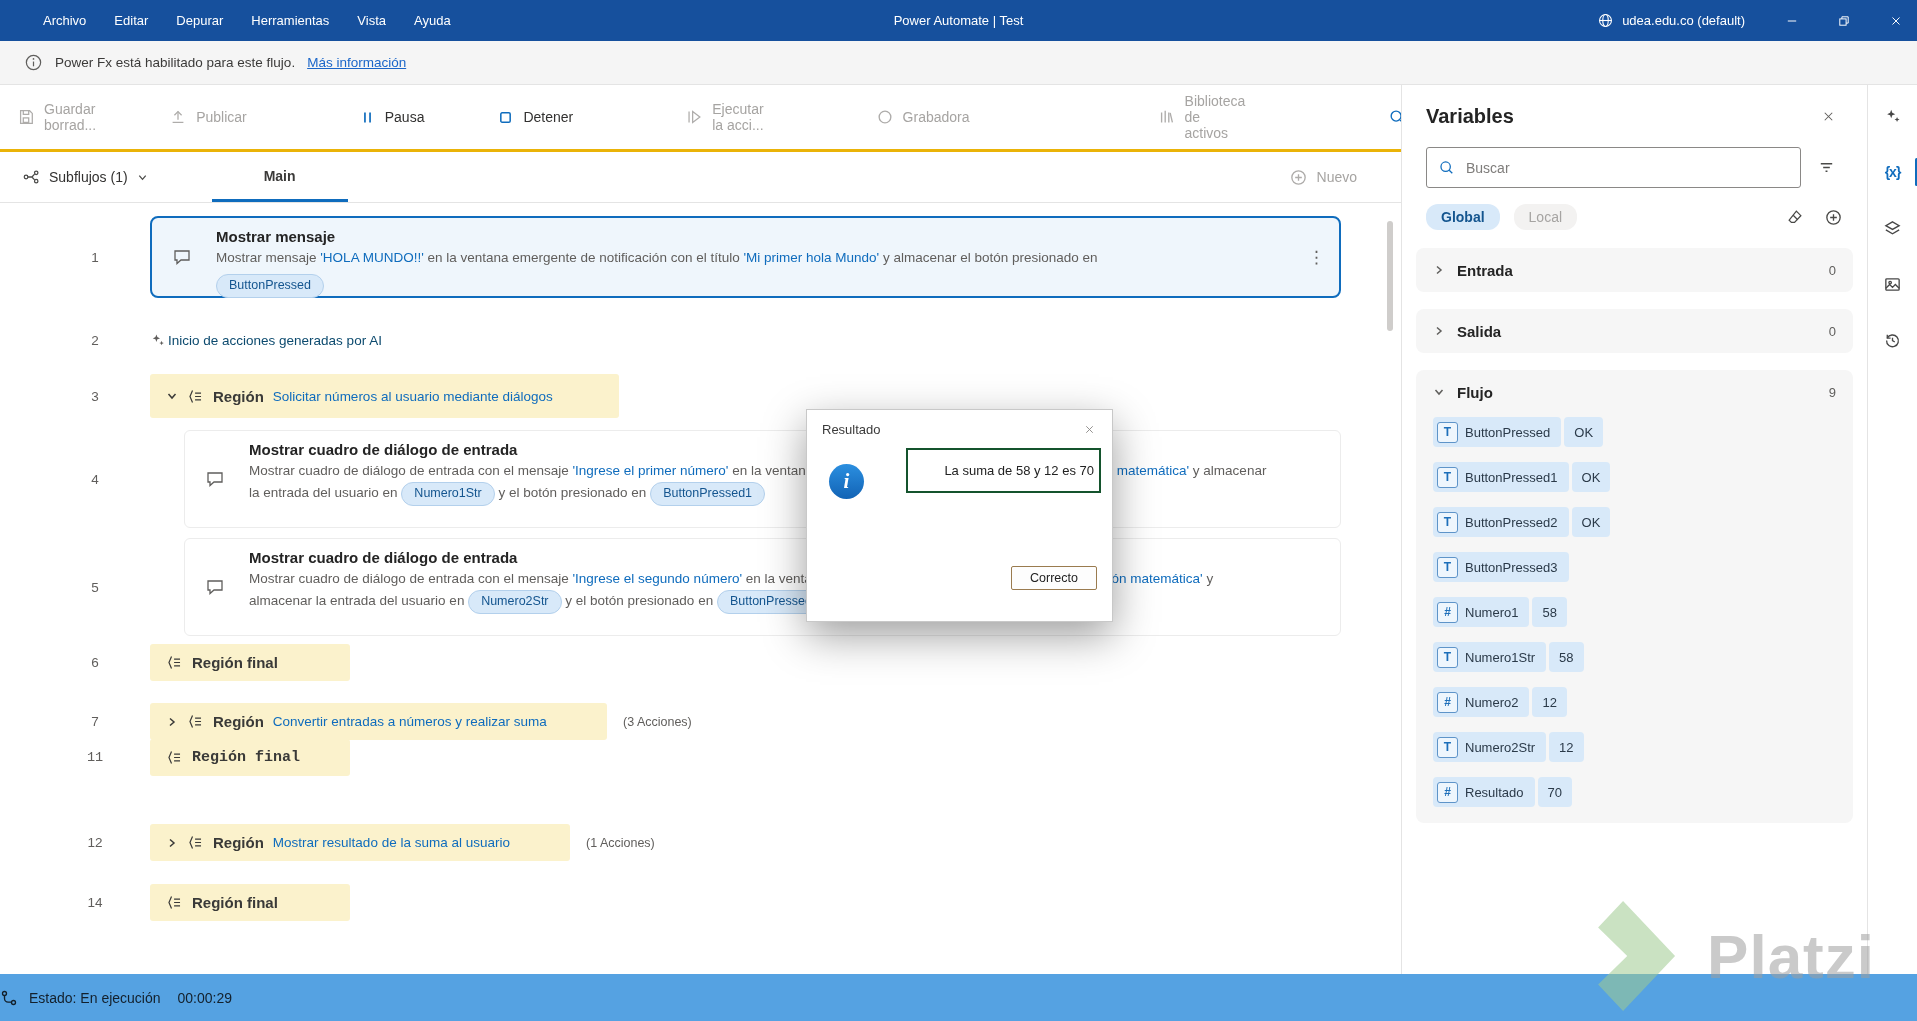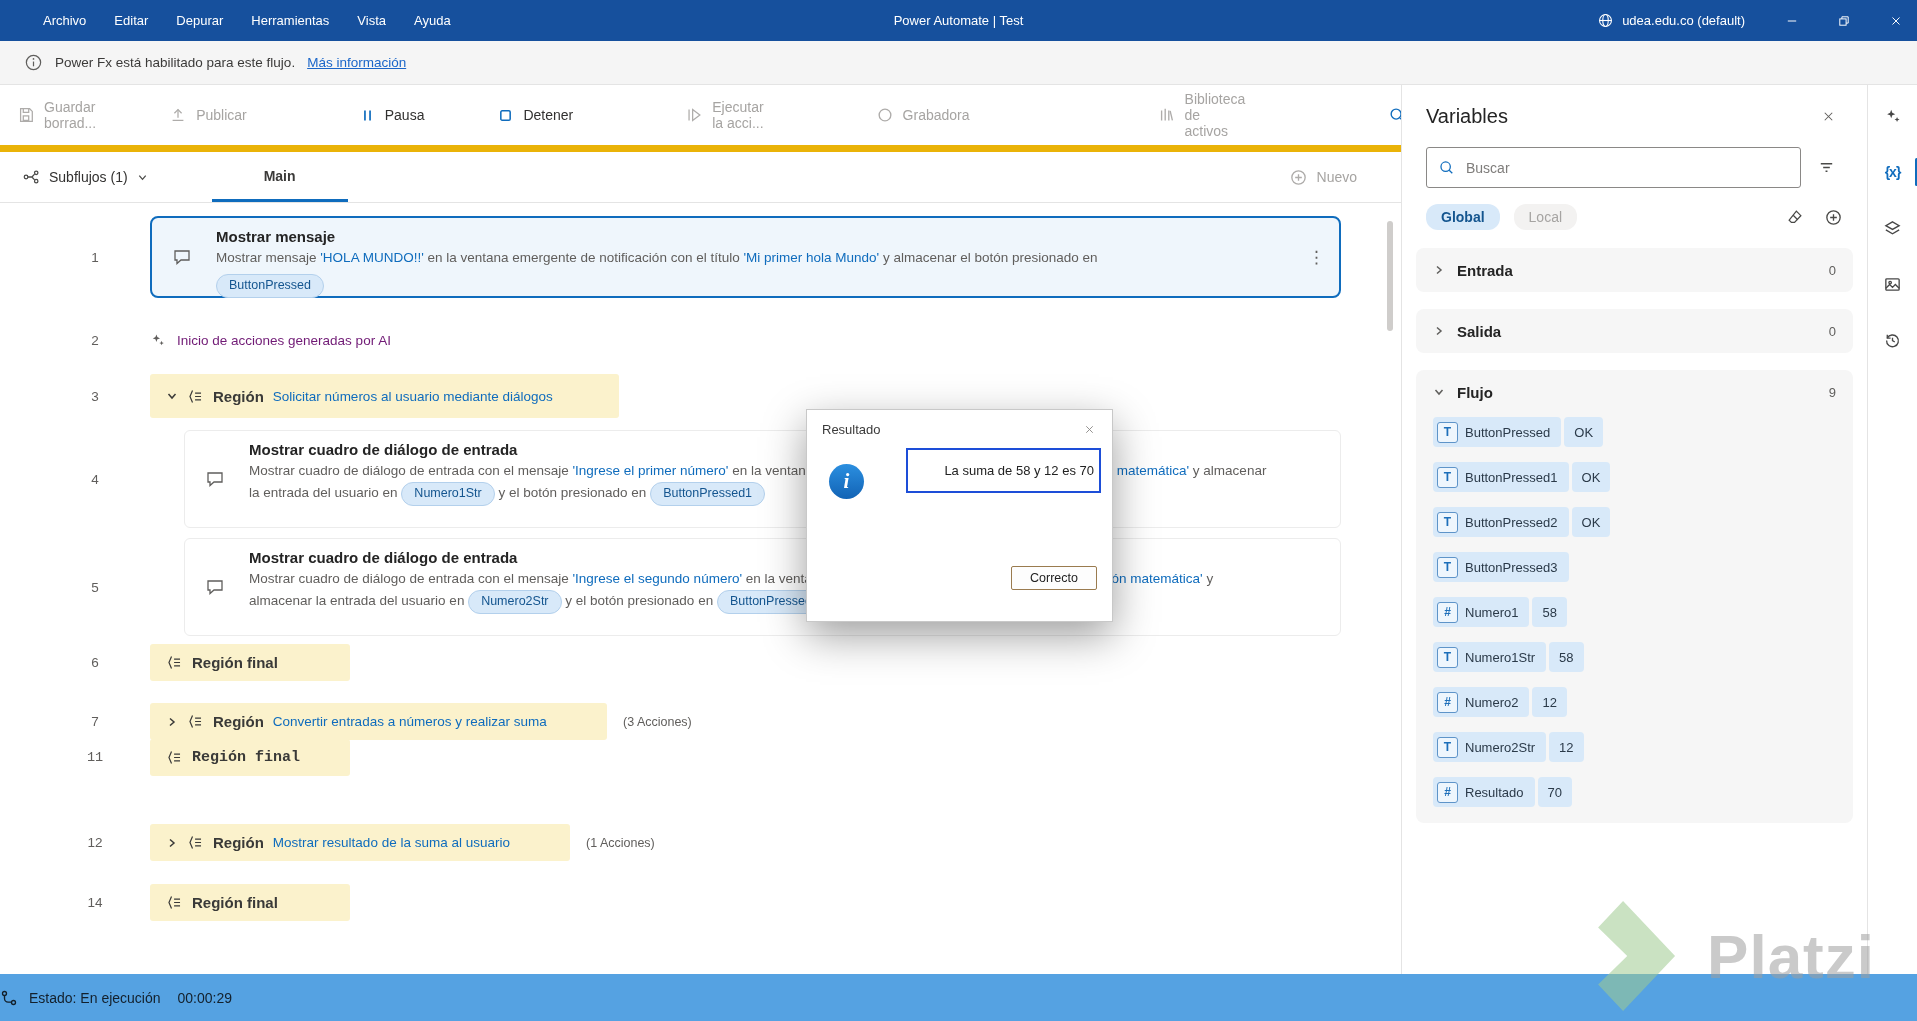--- a/index.html
+++ b/index.html
@@ -17,21 +17,21 @@
   .tb-title { position:absolute; left:0; right:0; text-align:center; font-size:13px; pointer-events:none; }
   .tb-right { margin-left:auto; display:flex; align-items:center; gap:10px; position:relative; z-index:2; }
   .account { display:flex; align-items:center; gap:8px; font-size:13px; margin-right:16px; }
   .win-btn { width:42px; height:41px; display:flex; align-items:center; justify-content:center; }
 
   
   .infobar { position:absolute; top:41px; left:0; width:100%; height:44px; background:#f5f5f5; border-bottom:1px solid #e4e4e4; display:flex; align-items:center; gap:12px; padding-left:24px; font-size:13.5px; color:#3b3a39; z-index:10; }
   .infobar a { color:#1b66c9; text-decoration:underline; font-size:13.5px; cursor:pointer; }
 
   
-  .toolbar { position:absolute; top:85px; left:0; width:1401px; height:67px; display:flex; align-items:center; border-bottom:7px solid #eab308; background:#fff;gap:39px; }
+  .toolbar { position:absolute; top:85px; left:0; width:1401px; height:67px; display:flex; align-items:center; border-bottom:3px solid #eab308; background:#fff;gap:39px; }
   .tb-btn { display:flex; align-items:center; gap:9px; padding:0 17px; height:100%; font-size:14px; color:#323130; cursor:default; }
   .tb-btn.disabled { color:#a6a4a2; }
   .tb-btn.disabled svg { color:#aeacaa; }
   .tb-btn svg { color:#605e5c; }
   .tb-divider { width:1px; height:30px; background:#e1e1e1; }
   .tb-search { display:flex; align-items:center; gap:12px; padding:0 20px; color:#8a8886; }
   .tb-search input { border:none; outline:none; font-size:14px; width:220px; color:#323130; background:transparent; font-family:"Liberation Sans", sans-serif; }
   .tb-search input::placeholder { color:#7f7d7b; }
 
   
@@ -52,45 +52,45 @@
   .action-card.selected { border:2px solid #0f6cbd; background:#eff6fc; }
   .action-card.plain { border:1px solid #ececec; background:#fff; border-radius:6px; }
   .action-icon { position:absolute; left:20px; top:50%; transform:translateY(-50%); color:#5f5e5c; }
   .action-title { font-size:15px; font-weight:700; color:#242424; margin-bottom:3px; }
   .action-desc { font-size:13.5px; color:#605e5c; line-height:1.55; }
   .q { color:#0f6cbd; }
   .pill { display:inline-block; background:#d8e9f9; border:1px solid #b3d0ec; color:#14558f; border-radius:12px; padding:1px 12px 2px; font-size:12.5px; line-height:1.5; vertical-align:baseline; }
   .pill-line { margin-top:5px; }
   .dots { position:absolute; right:14px; top:50%; transform:translateY(-50%); font-size:17px; color:#605e5c; letter-spacing:0; }
 
-  .ai-row { display:flex; align-items:center; gap:11px; font-size:13.5px; color:#701a75; }
+  .ai-row { display:flex; align-items:center; gap:2px; font-size:13.5px; color:#0c4a6e; }
   .ai-row svg { color:#605e5c; }
 
   .region-block { display:flex; align-items:center; gap:9px; height:100%; background:#fbf2cc; border-radius:3px; padding:0 16px; }
   .region-label { font-size:15px; font-weight:700; color:#3a3a38; }
   .region-link { font-size:13.5px; color:#0f6cbd; cursor:pointer; }
   .region-note { margin-left:16px; font-size:12.5px; color:#605e5c; }
   .chev { color:#3a3a38; display:flex; }
   .region-glyph { color:#3a3a38; display:flex; }
 
   .canvas-scrollbar { position:absolute; right:8px; top:18px; width:6px; height:110px; background:#cfcdcb; border-radius:3px; }
 
   
   .dialog { position:absolute; left:806px; top:409px; width:307px; height:213px; background:#fff; border:1px solid #c8c8c8; box-shadow:0 14px 40px rgba(0,0,0,.38); z-index:50; }
   .dialog-titlebar { height:38px; display:flex; align-items:center; padding:0 8px 0 15px; font-size:13px; color:#3b3b3b; }
   .dialog-close { margin-left:auto; width:30px; height:28px; display:flex; align-items:center; justify-content:center; color:#8a8886; }
   .dialog-body { position:relative; height:175px; }
   .dlg-info { position:absolute; left:22px; top:16px; width:35px; height:35px; border-radius:50%; background:linear-gradient(180deg,#2b8fe0,#1263b5); color:#fff; display:flex; align-items:center; justify-content:center; font-family:"Liberation Serif", serif; font-style:italic; font-weight:700; font-size:21px; }
-  .dlg-msg { position:absolute; left:99px; top:0; width:195px; height:45px; border:2px solid #1d4ed8; display:flex; align-items:center; justify-content:flex-end; padding:8px 5px; font-size:13px; color:#222; background:#fff; }
+  .dlg-msg { position:absolute; left:99px; top:0; width:195px; height:45px; border:2px solid #14532d; display:flex; align-items:center; justify-content:flex-end; padding:8px 5px; font-size:13px; color:#222; background:#fff; }
   .dlg-ok { position:absolute; right:15px; top:118px; width:86px; height:24px; border:1px solid #9a7b4f; border-radius:2px; background:#fdfdfd; font-size:12.5px; color:#222; display:flex; align-items:center; justify-content:center; font-family:"Liberation Sans", sans-serif; }
 
   
   .varpanel { position:absolute; top:85px; left:1401px; width:466px; bottom:47px; background:#fff; border-left:1px solid #e4e4e4; }
   .vp-header { display:flex; align-items:center; padding:16px 22px 12px 24px; }
-  .vp-title { font-size:20px; font-weight:400; color:#242424; }
+  .vp-title { font-size:20px; font-weight:700; color:#242424; }
   .vp-close { margin-left:auto; width:34px; height:30px; display:flex; align-items:center; justify-content:center; color:#605e5c; }
   .vp-search-row { display:flex; align-items:center; gap:8px; padding:4px 24px 0; }
   .vp-search { flex:1; height:41px; border:1px solid #8a8886; border-radius:3px; display:flex; align-items:center; gap:9px; padding:0 11px; color:#8a8886; }
   .vp-search input { border:none; outline:none; flex:1; font-size:14px; background:transparent; color:#323130; font-family:"Liberation Sans", sans-serif; }
   .vp-search input::placeholder { color:#7f7d7b; }
   .vp-filter { width:34px; height:34px; display:flex; align-items:center; justify-content:center; color:#4a4a48; }
   .vp-tabs { display:flex; align-items:center; gap:14px; padding:16px 24px 18px;text-align:right; }
   .chip { font-size:14px; padding:5px 15px; border-radius:12px; }
   .chip-global { background:#d8e9f9; color:#14558f; font-weight:700; }
   .chip-local { background:#f3f2f1; color:#a6a4a2; }

